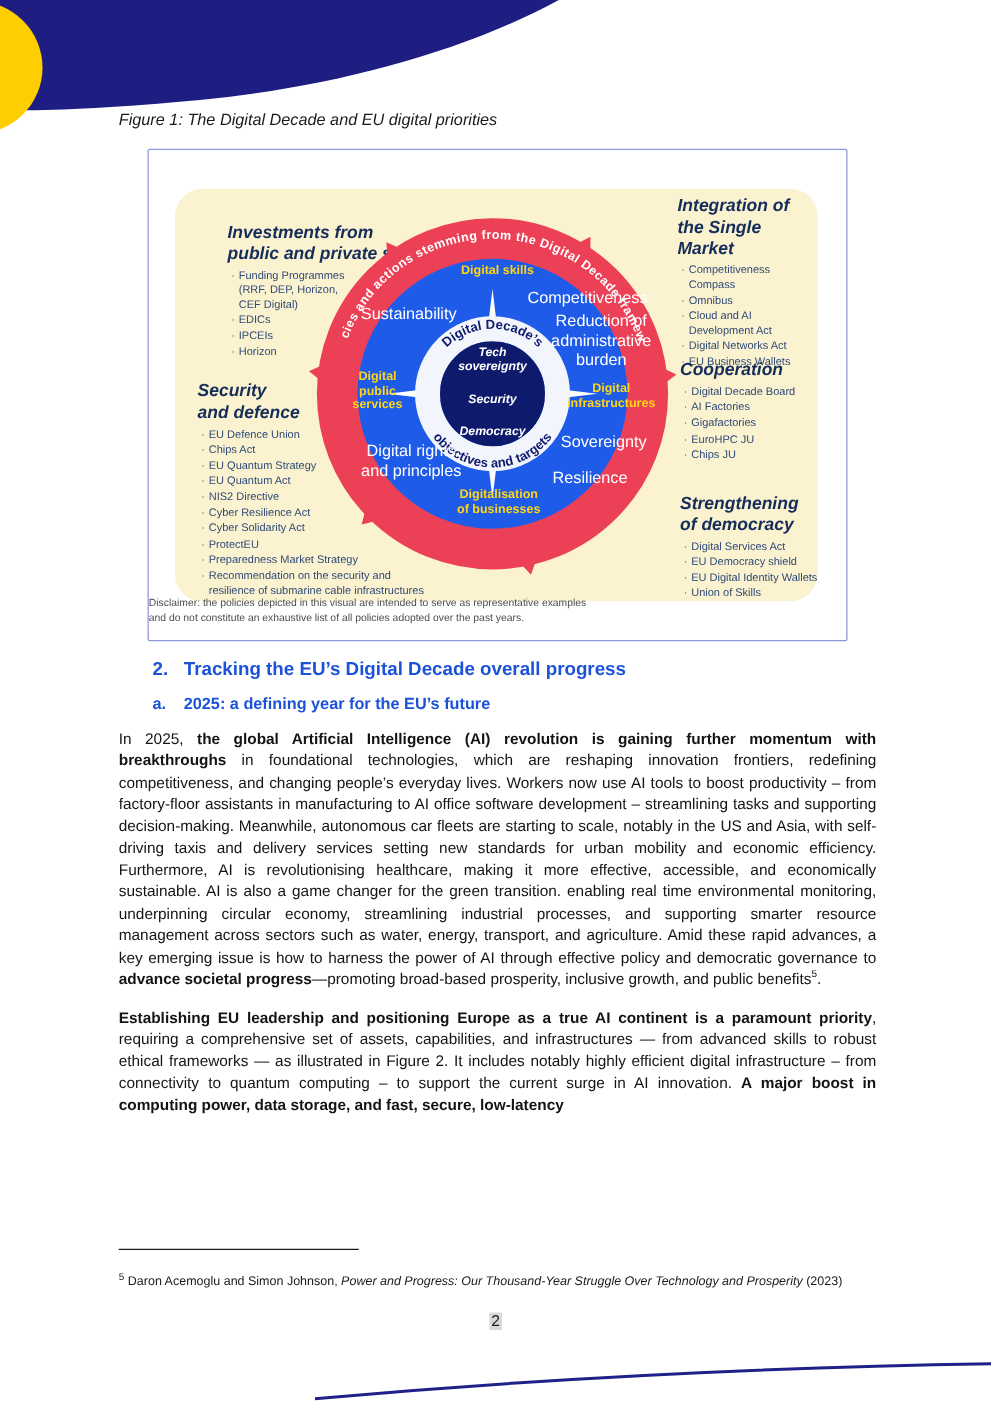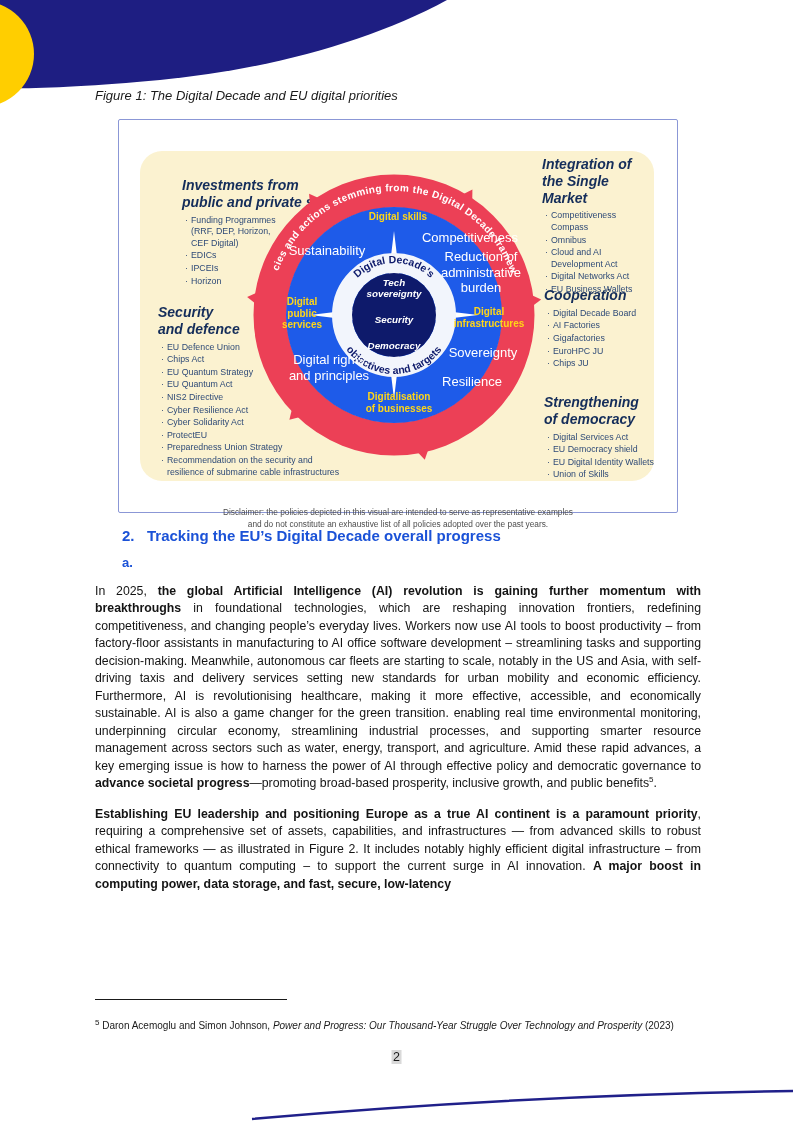--- a/index.html
+++ b/index.html
@@ -32,21 +32,21 @@
   .diagram{position:absolute;left:104px;top:14px;width:300px;height:300px;}
   .diagram svg{position:absolute;left:0;top:0;overflow:visible;}
   .dlabel{position:absolute;transform:translate(-50%,-50%);text-align:center;white-space:pre-line;}
   .dl-yellow{color:#ffd617;font-weight:bold;font-size:10px;line-height:1.15;}
   .dl-white{color:#ffffff;font-size:13px;line-height:1.2;}
   .dl-center{color:#ffffff;font-weight:bold;font-size:9.8px;line-height:1.12;width:86px;}
   .dl-center .cline{margin:2px 0;white-space:pre-line;font-style:italic;}
   .arc-red{fill:#ffffff;font-size:10px;font-weight:bold;letter-spacing:.4px;}
   .arc-navy{fill:#0e1a6b;font-size:10.5px;font-weight:bold;}
   
-  .disclaimer{position:absolute;left:0;top:386px;width:100%;text-align:center;
+  .disclaimer{position:absolute;left:0;top:356px;width:100%;
     font-size:8.3px;line-height:1.5;color:#4d4d4d;}
   
   .main{position:absolute;left:95px;top:527px;width:606px;}
   .h2{display:flex;color:#1b52d7;font-weight:bold;font-size:15px;line-height:1.25;}
   .h2 .num{flex:0 0 25px;padding-left:27px;box-sizing:content-box;}
   .h3{display:flex;color:#1b52d7;font-weight:bold;font-size:13px;margin-top:9px;}
   .h3 .num{flex:0 0 25px;padding-left:27px;box-sizing:content-box;}
   .para{margin-top:13px;font-size:12.3px;line-height:17.5px;text-align:justify;color:#141414;}
   .b{font-weight:bold;}
   sup{font-size:8px;line-height:0;}
@@ -127,21 +127,21 @@
       <div class="fig-li">
           <span class="blt">·</span>
           <span class="txt">Cyber Solidarity Act</span>
         </div>
       <div class="fig-li">
           <span class="blt">·</span>
           <span class="txt">ProtectEU</span>
         </div>
       <div class="fig-li">
           <span class="blt">·</span>
-          <span class="txt">Preparedness Union Strategy</span>
+          <span class="txt">Preparedness Market Strategy</span>
         </div>
       <div class="fig-li">
           <span class="blt">·</span>
           <span class="txt">Recommendation on the security and
 resilience of submarine cable infrastructures</span>
         </div>
     </div>
 
     <div class="fig-sec sec-integration">
       <h4>Integration of
@@ -274,20 +274,21 @@
   </div>
 </div>
 
 <div class="main">
   <div class="h2">
     <span class="num">2.</span>
     <span>Tracking the EU’s Digital Decade overall progress</span>
   </div>
   <div class="h3">
     <span class="num">a.</span>
+    <span>2025: a defining year for the EU’s future</span>
   </div>
 
   <p class="para"><span>In 2025, </span><span class="b">the global Artificial Intelligence (AI) revolution is gaining further momentum with breakthroughs</span><span> in foundational technologies, which are reshaping innovation frontiers, redefining competitiveness, and changing people’s everyday lives. Workers now use AI tools to boost productivity – from factory-floor assistants in manufacturing to AI office software development – streamlining tasks and supporting decision-making. Meanwhile, autonomous car fleets are starting to scale, notably in the US and Asia, with self-driving taxis and delivery services setting new standards for urban mobility and economic efficiency. Furthermore, AI is revolutionising healthcare, making it more effective, accessible, and economically sustainable. AI is also a game changer for the green transition. enabling real time environmental monitoring, underpinning circular economy, streamlining industrial processes, and supporting smarter resource management across sectors such as water, energy, transport, and agriculture. Amid these rapid advances, a key emerging issue is how to harness the power of AI through effective policy and democratic governance to </span><span class="b">advance societal progress</span><span>—promoting broad-based prosperity, inclusive growth, and public benefits</span><sup>5</sup><span>.</span></p>
 
   <p class="para"><span class="b">Establishing EU leadership and positioning Europe as a true AI continent is a paramount priority</span><span>, requiring a comprehensive set of assets, capabilities, and infrastructures — from advanced skills to robust ethical frameworks — as illustrated in Figure 2. It includes notably highly efficient digital infrastructure – from connectivity to quantum computing – to support the current surge in AI innovation. </span><span class="b">A major boost in computing power, data storage, and fast, secure, low-latency</span></p>
 </div>
 
 <div class="footnote">
   <div class="fn-rule"></div>
   <div class="fn-text"><sup>5</sup><span> Daron Acemoglu and Simon Johnson, </span><span class="it">Power and Progress: Our Thousand-Year Struggle Over Technology and Prosperity</span><span> (2023)</span></div>

